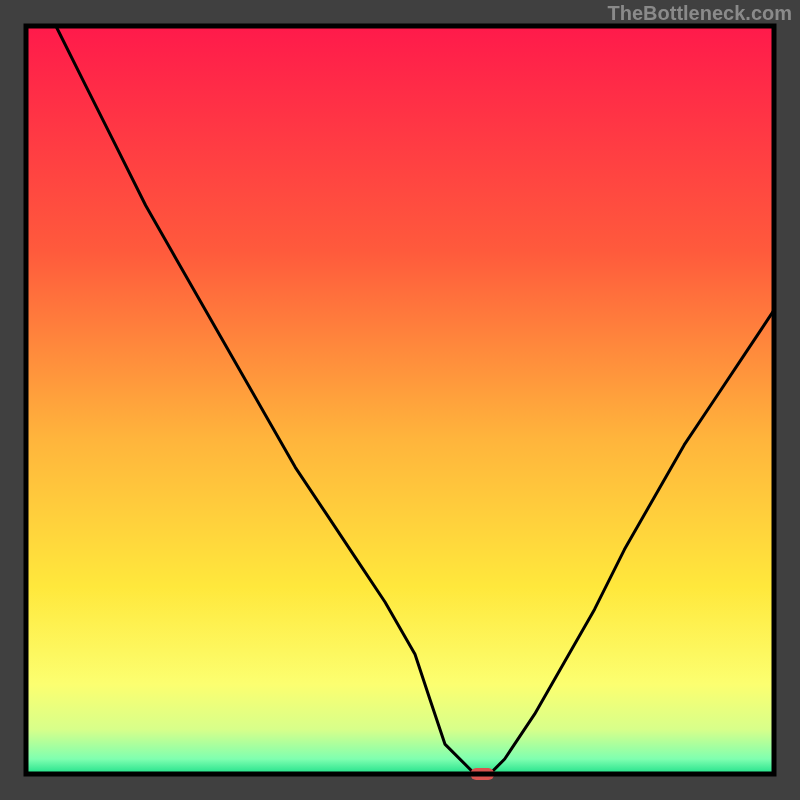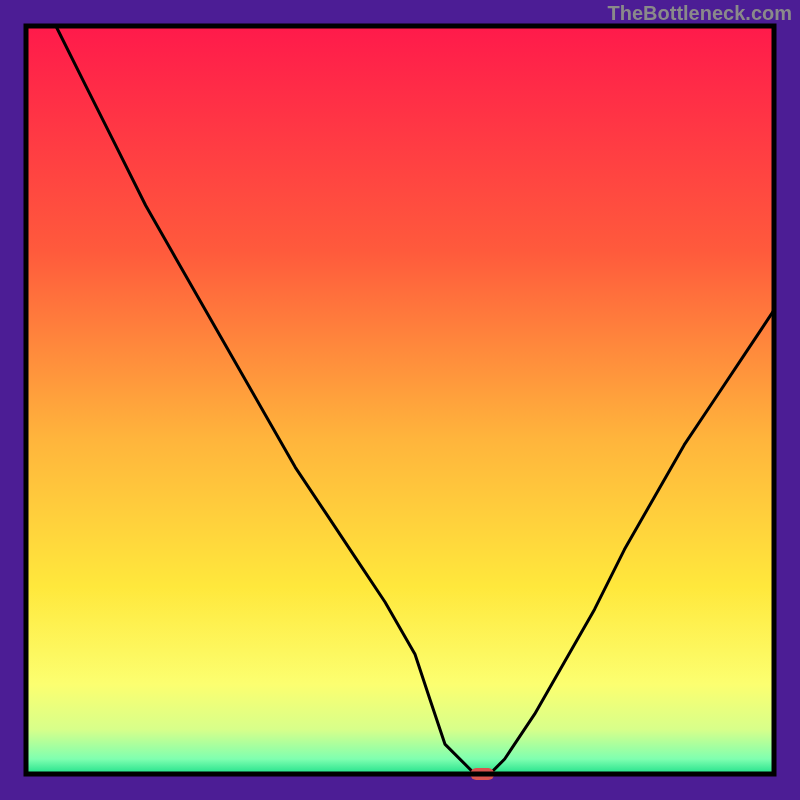--- a/index.html
+++ b/index.html
@@ -7,21 +7,21 @@
     padding: 0;
     width: 800px;
     height: 800px;
     overflow: hidden;
     font-family: Arial, Helvetica, sans-serif;
   }
   #container {
     position: relative;
     width: 800px;
     height: 800px;
-    background: #4c1d95;
+    background: #404040;
   }
   #attribution {
     position: absolute;
     top: 2px;
     right: 8px;
     font-size: 20px;
     font-weight: bold;
     color: #8a8a8a;
     z-index: 10;
     user-select: none;

